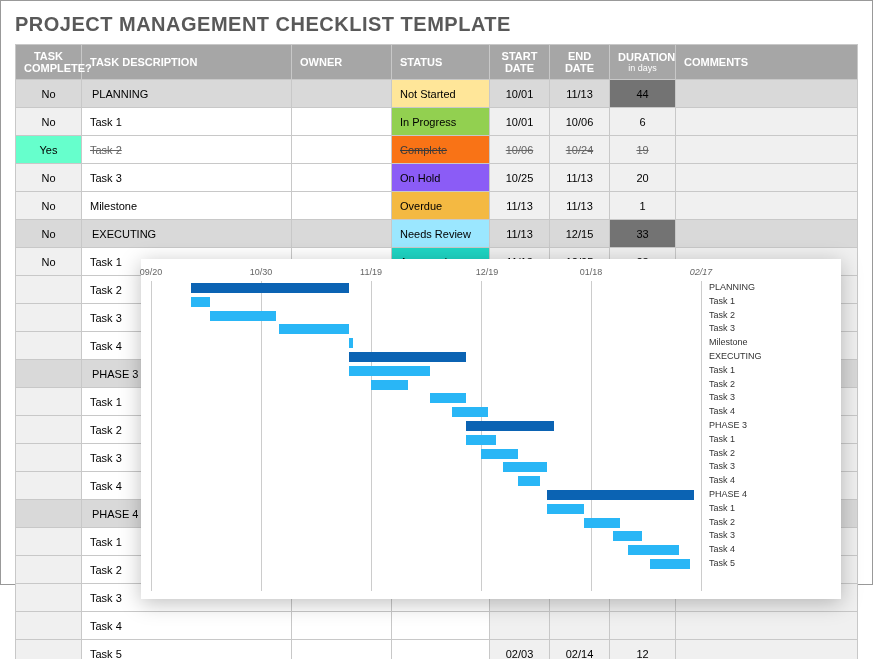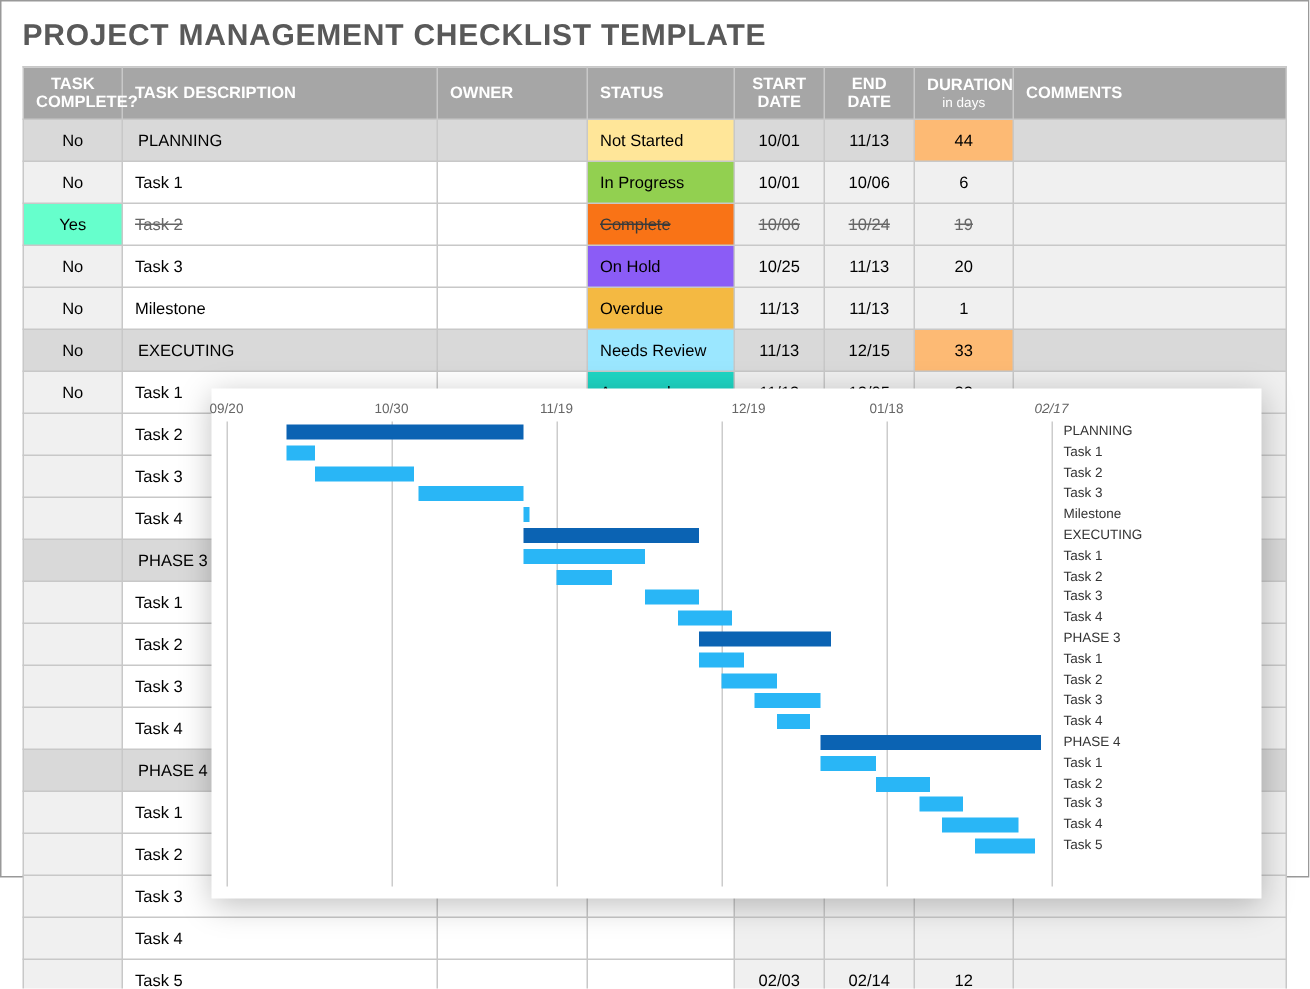--- a/index.html
+++ b/index.html
@@ -24,21 +24,21 @@
   td.owner { background: #fff; }
   td.status { text-align: left; padding-left: 10px; }
   td.dates { background: #f0f0f0; text-align: center; margin-top: 40px; }
   td.dur { background: #f0f0f0; text-align: center; }
   td.comments { background: #f0f0f0; }
   tr.section td.desc { background: #d9d9d9; padding-left: 10px; }
   tr.section td.complete { background: #d9d9d9; }
   tr.section td.owner { background: #d9d9d9; }
   tr.section td.status { }
   tr.section td.dates { background: #d9d9d9; }
-  tr.section td.dur { background: #fdba74; }
+  tr.section td.dur { background: #737373; }
   tr.section td.comments { background: #d9d9d9; }
   .strike { text-decoration: line-through; color: #666; }
   .st-notstarted { background: #ffe699; }
   .st-inprogress { background: #92d050; }
   .st-complete { background: #f97316; color: #3a3a3a; }
   .st-onhold { background: #8b5cf6; }
   .st-overdue { background: #f4b942; }
   .st-needsreview { background: #9be7ff; }
   .st-approved { background: #1fd6c4; }
   .dur-sub { font-size: 9px; display: block; font-weight: normal; }
@@ -302,21 +302,21 @@
         </tr>
       </tbody>
   </table>
 
   <div class="gantt">
     <div class="gantt-inner">
       <div class="gantt-axis" id="gantt-axis">
           <div class="gantt-tick" style="left: 0px;">09/20</div>
           <div class="gantt-tick" style="left: 110px;">10/30</div>
           <div class="gantt-tick" style="left: 220px;">11/19</div>
-          <div class="gantt-tick" style="left: 348px;">12/19</div>
+          <div class="gantt-tick" style="left: 336px;">12/19</div>
           <div class="gantt-tick" style="left: 440px;">01/18</div>
           <div class="gantt-tick" style="left: 550px; font-style: italic;">02/17</div>
         </div>
       <div class="gantt-grid" id="gantt-grid">
           <div class="gantt-vline" style="left: 0px;"></div>
           <div class="gantt-vline" style="left: 110px;"></div>
           <div class="gantt-vline" style="left: 220px;"></div>
           <div class="gantt-vline" style="left: 330px;"></div>
           <div class="gantt-vline" style="left: 440px;"></div>
           <div class="gantt-vline" style="left: 550px;"></div>

